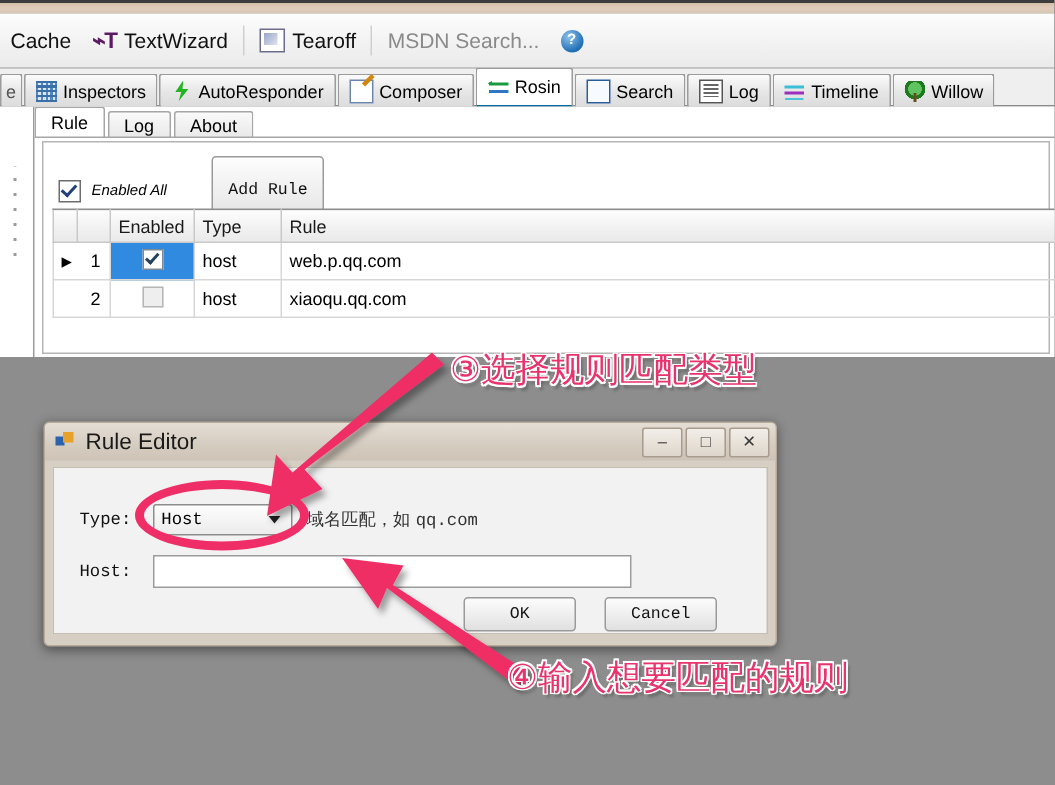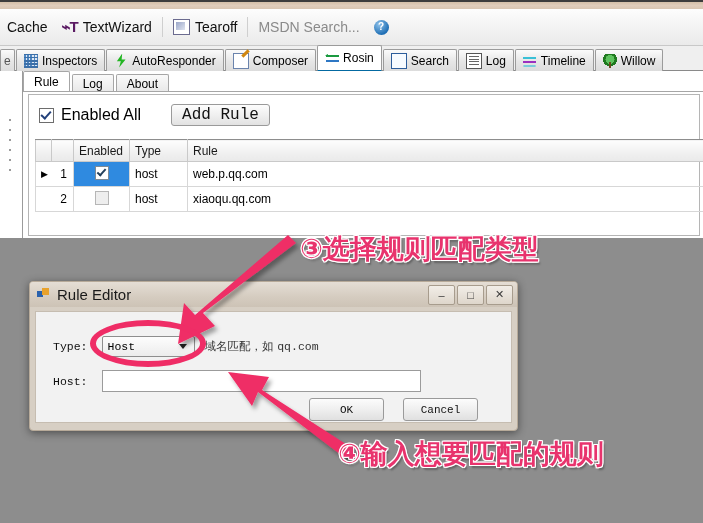--- a/index.html
+++ b/index.html
@@ -91,25 +91,25 @@
   .subline{position:absolute;left:0;top:20px;width:681px;height:1px;background:#a6a6a6;}
 
   
   .groupbox{position:absolute;left:5px;top:23px;width:670px;height:140px;
     border:1px solid #b5b5b5;background:#fff;}
   .toprow{position:absolute;left:10px;top:9px;display:flex;align-items:center;gap:30px;}
   .chk{width:13px;height:13px;border:1px solid #6d6d6d;background:#fff;position:relative;
     display:inline-block;vertical-align:middle;}
   .chk.checked:after{content:"";position:absolute;left:3px;top:0px;width:4px;height:8px;
     border:solid #22407a;border-width:0 2px 2px 0;transform:rotate(42deg);}
-  .chk-label{font-size:16px;margin-left:7px;}
+  .chk-label{font-size:10px;margin-left:7px;font-style:italic;}
   .btn{border:1px solid #9a9a9a;border-radius:3px;
     background:linear-gradient(to bottom,#fdfdfd,#f0f0f0 48%,#e2e2e2);
-    font-family:"Liberation Mono",monospace;font-size:16px;color:#111;
-    padding:3px 10px;line-height:14px;cursor:default;}
+    font-family:"Liberation Mono",monospace;font-size:11px;color:#111;
+    padding:15px 10px;line-height:14px;cursor:default;}
 
   
   .tbl{position:absolute;left:6px;top:44px;width:676px;border-collapse:collapse;
     table-layout:fixed;font-size:12px;}
   .tbl th{background:linear-gradient(to bottom,#fdfdfd,#f1f1f1 55%,#e9e9e9);
     border:1px solid #c9c9c9;border-top:1px solid #8d8d8d;
     font-weight:normal;text-align:left;padding:2px 5px;height:17px;color:#1a1a1a;}
   .tbl td{border:1px solid #d7d7d7;padding:2px 5px;height:20px;vertical-align:middle;}
   .col-arrow{width:16px;}.col-num{width:22px;}.col-en{width:56px;}.col-ty{width:58px;}
   .tbl td.c-arrow{border-right:none;text-align:center;color:#000;font-size:9px;}
@@ -156,21 +156,21 @@
     font-family:"DejaVu Sans",sans-serif;}
   .hint .mono{font-family:"Liberation Mono",monospace;}
   .tinput{width:313px;height:18px;border:1px solid #9b9b9b;background:#fff;}
   .dbtn{width:73px;height:21px;border:1px solid #9a9a9a;border-radius:3px;
     background:linear-gradient(to bottom,#fcfcfc,#efefef 50%,#e0e0e0);
     font-family:"Liberation Mono",monospace;font-size:11px;
     display:flex;align-items:center;justify-content:center;color:#111;cursor:default;}
 
   
   .anno{position:absolute;white-space:nowrap;
-    font-family:"DejaVu Sans",sans-serif;font-weight:bold;font-size:27px;
+    font-family:"DejaVu Sans",sans-serif;font-weight:normal;font-size:23px;
     color:#e8336d;
     -webkit-text-stroke:1px #ffffff;
     paint-order:stroke fill;
     text-shadow:
       1px 0 0 #fff,-1px 0 0 #fff,0 1px 0 #fff,0 -1px 0 #fff,
       1px 1px 0 #fff,-1px -1px 0 #fff,1px -1px 0 #fff,-1px 1px 0 #fff,
       2px 3px 2px rgba(0,0,0,.30);}
   .oval{position:absolute;border:6px solid #ef2d66;border-radius:50%;}
   svg.arrows{position:absolute;left:0;top:0;width:703px;height:523px;pointer-events:none;}
 </style>

